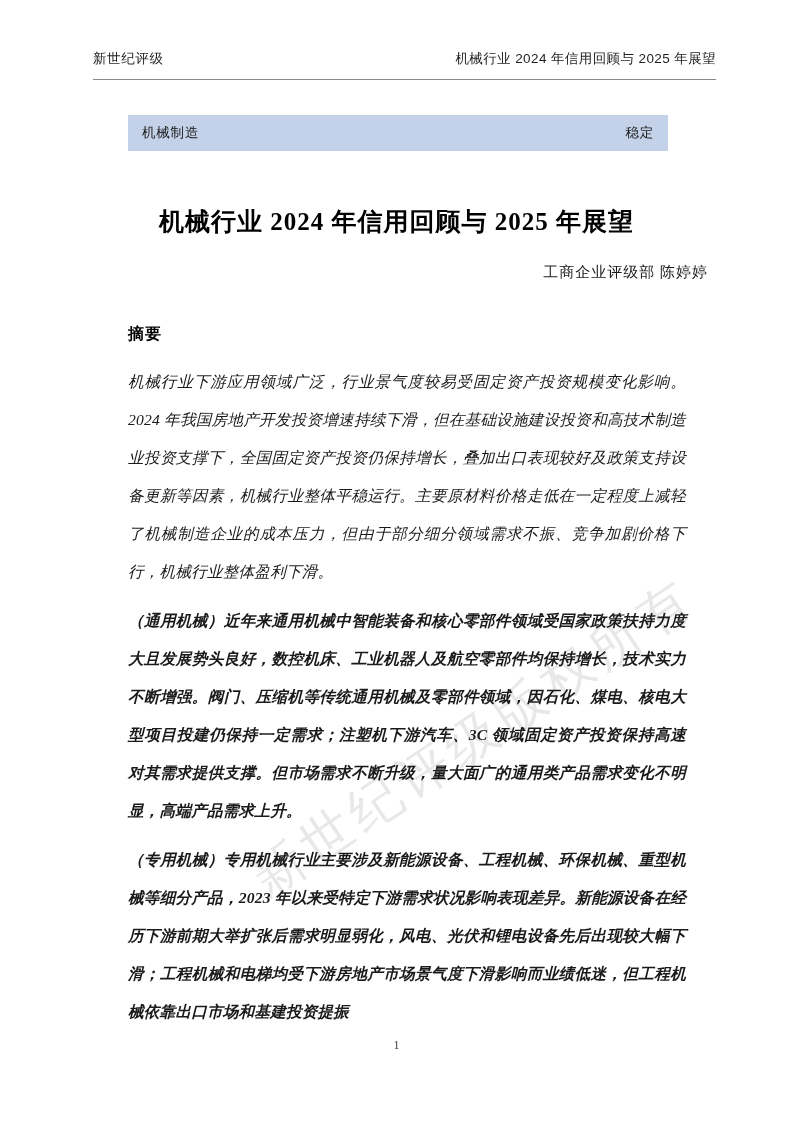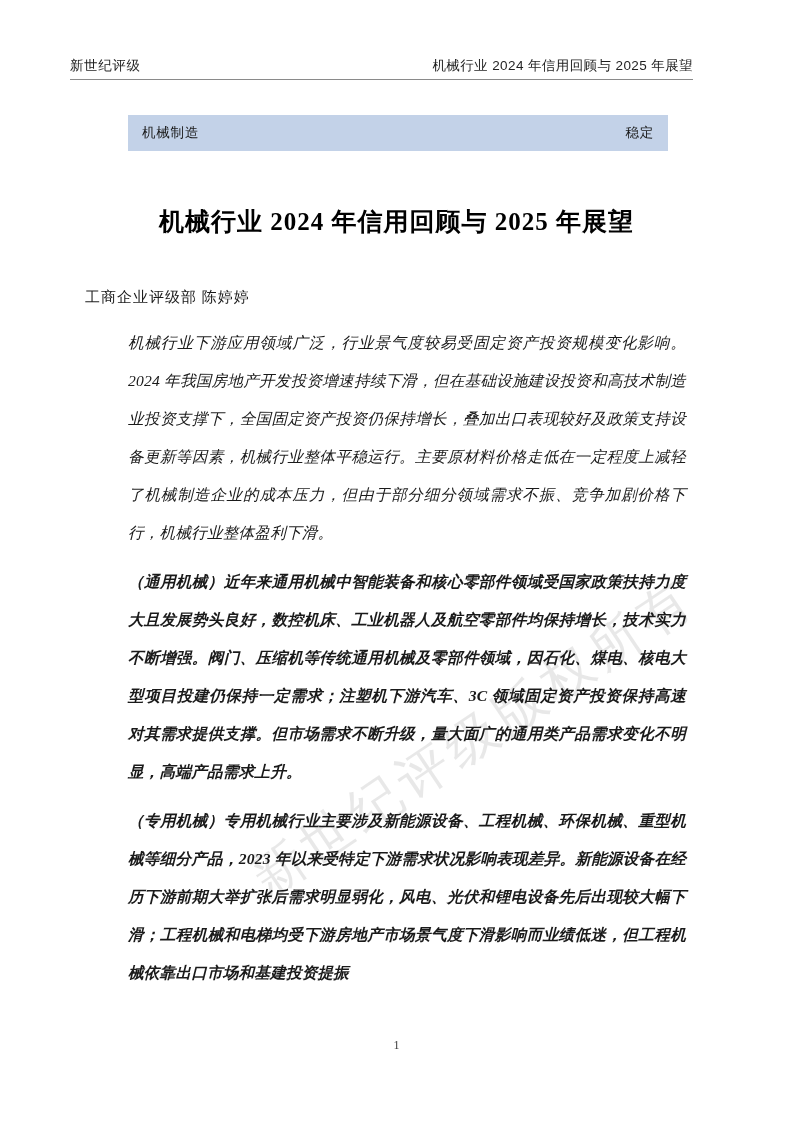--- a/index.html
+++ b/index.html
@@ -41,26 +41,25 @@
     opacity: 0.085;
     white-space: nowrap;
     transform: rotate(-34deg);
     transform-origin: 0 0;
     font-weight: 400;
   }
 
   
   .running-header {
     position: absolute;
-    left: 70px;
+    left: 93px;
     top: 50px;
     width: 623px;
     height: 30px;
     display: flex;
-    align-items: flex-end;
     justify-content: space-between;
     border-bottom: 1.1px solid #8a8a8a;
     padding-bottom: 4px;
     box-sizing: border-box;
     z-index: 2;
   }
   .running-header .hdr-left {
     font-family: "Liberation Sans", "DejaVu Sans", sans-serif;
     font-size: 13.5px;
     letter-spacing: 0.6px;
@@ -108,27 +107,26 @@
     font-weight: 700;
     letter-spacing: 1px;
     color: #000000;
     z-index: 2;
   }
   .doc-byline {
     position: absolute;
     left: 85px;
     top: 263px;
     width: 623px;
-    text-align: left;
+    text-align: right;
     font-family: "Liberation Serif", "DejaVu Serif", serif;
     font-size: 15px;
     letter-spacing: 1px;
     color: #1a1a1a;
     z-index: 2;
-    margin-top: 25px;
   }
 
   
   .content {
     position: absolute;
     left: 128px;
     top: 324px;
     width: 558px;
     z-index: 2;
   }
@@ -185,20 +183,21 @@
 
   <div class="sector-band" style="background: rgb(195, 210, 232);">
     <div class="band-left">机械制造</div>
     <div class="band-right">稳定</div>
   </div>
 
   <div class="doc-title">机械行业 2024 年信用回顾与 2025 年展望</div>
   <div class="doc-byline">工商企业评级部  陈婷婷</div>
 
   <div class="content">
+    <h2 class="section-heading">摘要</h2>
     <p class="para">机械行业下游应用领域广泛，行业景气度较易受固定资产投资规模变化影响。2024 年我国房地产开发投资增速持续下滑，但在基础设施建设投资和高技术制造业投资支撑下，全国固定资产投资仍保持增长，叠加出口表现较好及政策支持设备更新等因素，机械行业整体平稳运行。主要原材料价格走低在一定程度上减轻了机械制造企业的成本压力，但由于部分细分领域需求不振、竞争加剧价格下行，机械行业整体盈利下滑。</p>
     <p class="para indent">（通用机械）近年来通用机械中智能装备和核心零部件领域受国家政策扶持力度大且发展势头良好，数控机床、工业机器人及航空零部件均保持增长，技术实力不断增强。阀门、压缩机等传统通用机械及零部件领域，因石化、煤电、核电大型项目投建仍保持一定需求；注塑机下游汽车、3C 领域固定资产投资保持高速对其需求提供支撑。但市场需求不断升级，量大面广的通用类产品需求变化不明显，高端产品需求上升。</p>
     <p class="para indent">（专用机械）专用机械行业主要涉及新能源设备、工程机械、环保机械、重型机械等细分产品，2023 年以来受特定下游需求状况影响表现差异。新能源设备在经历下游前期大举扩张后需求明显弱化，风电、光伏和锂电设备先后出现较大幅下滑；工程机械和电梯均受下游房地产市场景气度下滑影响而业绩低迷，但工程机械依靠出口市场和基建投资提振</p>
   </div>
 
   <div class="page-number">1</div>
 
 </div>
 
 </body></html>

